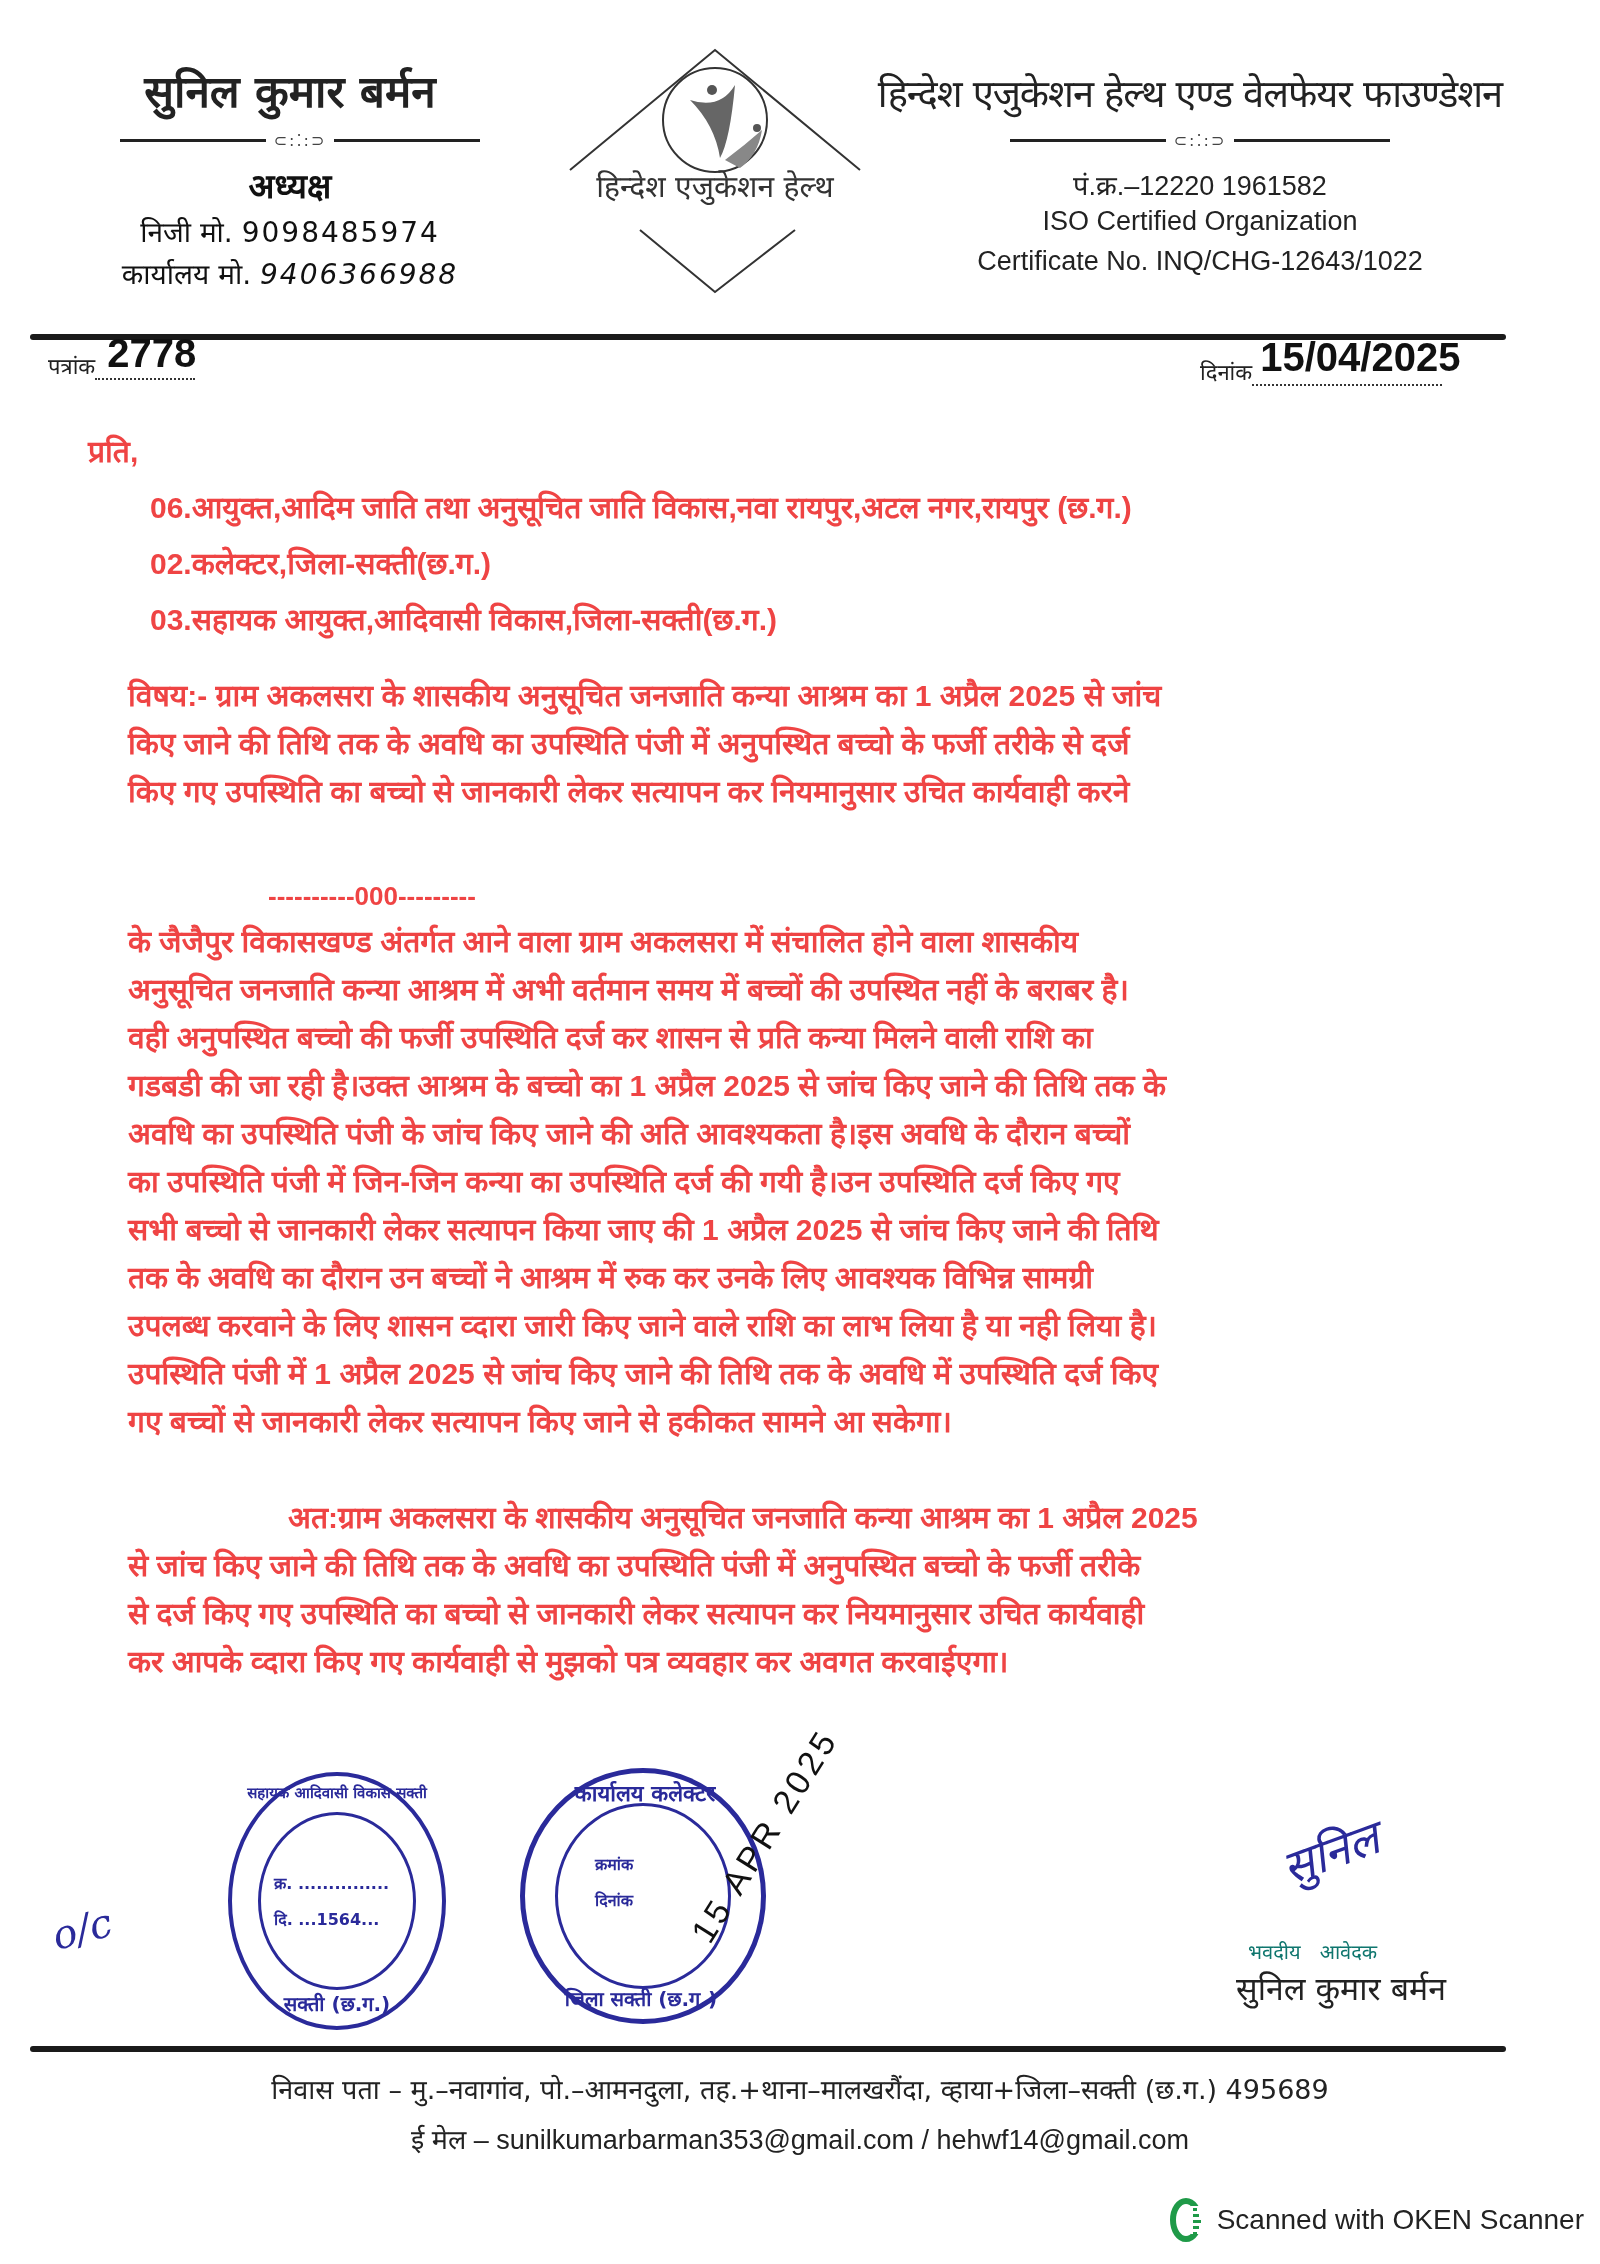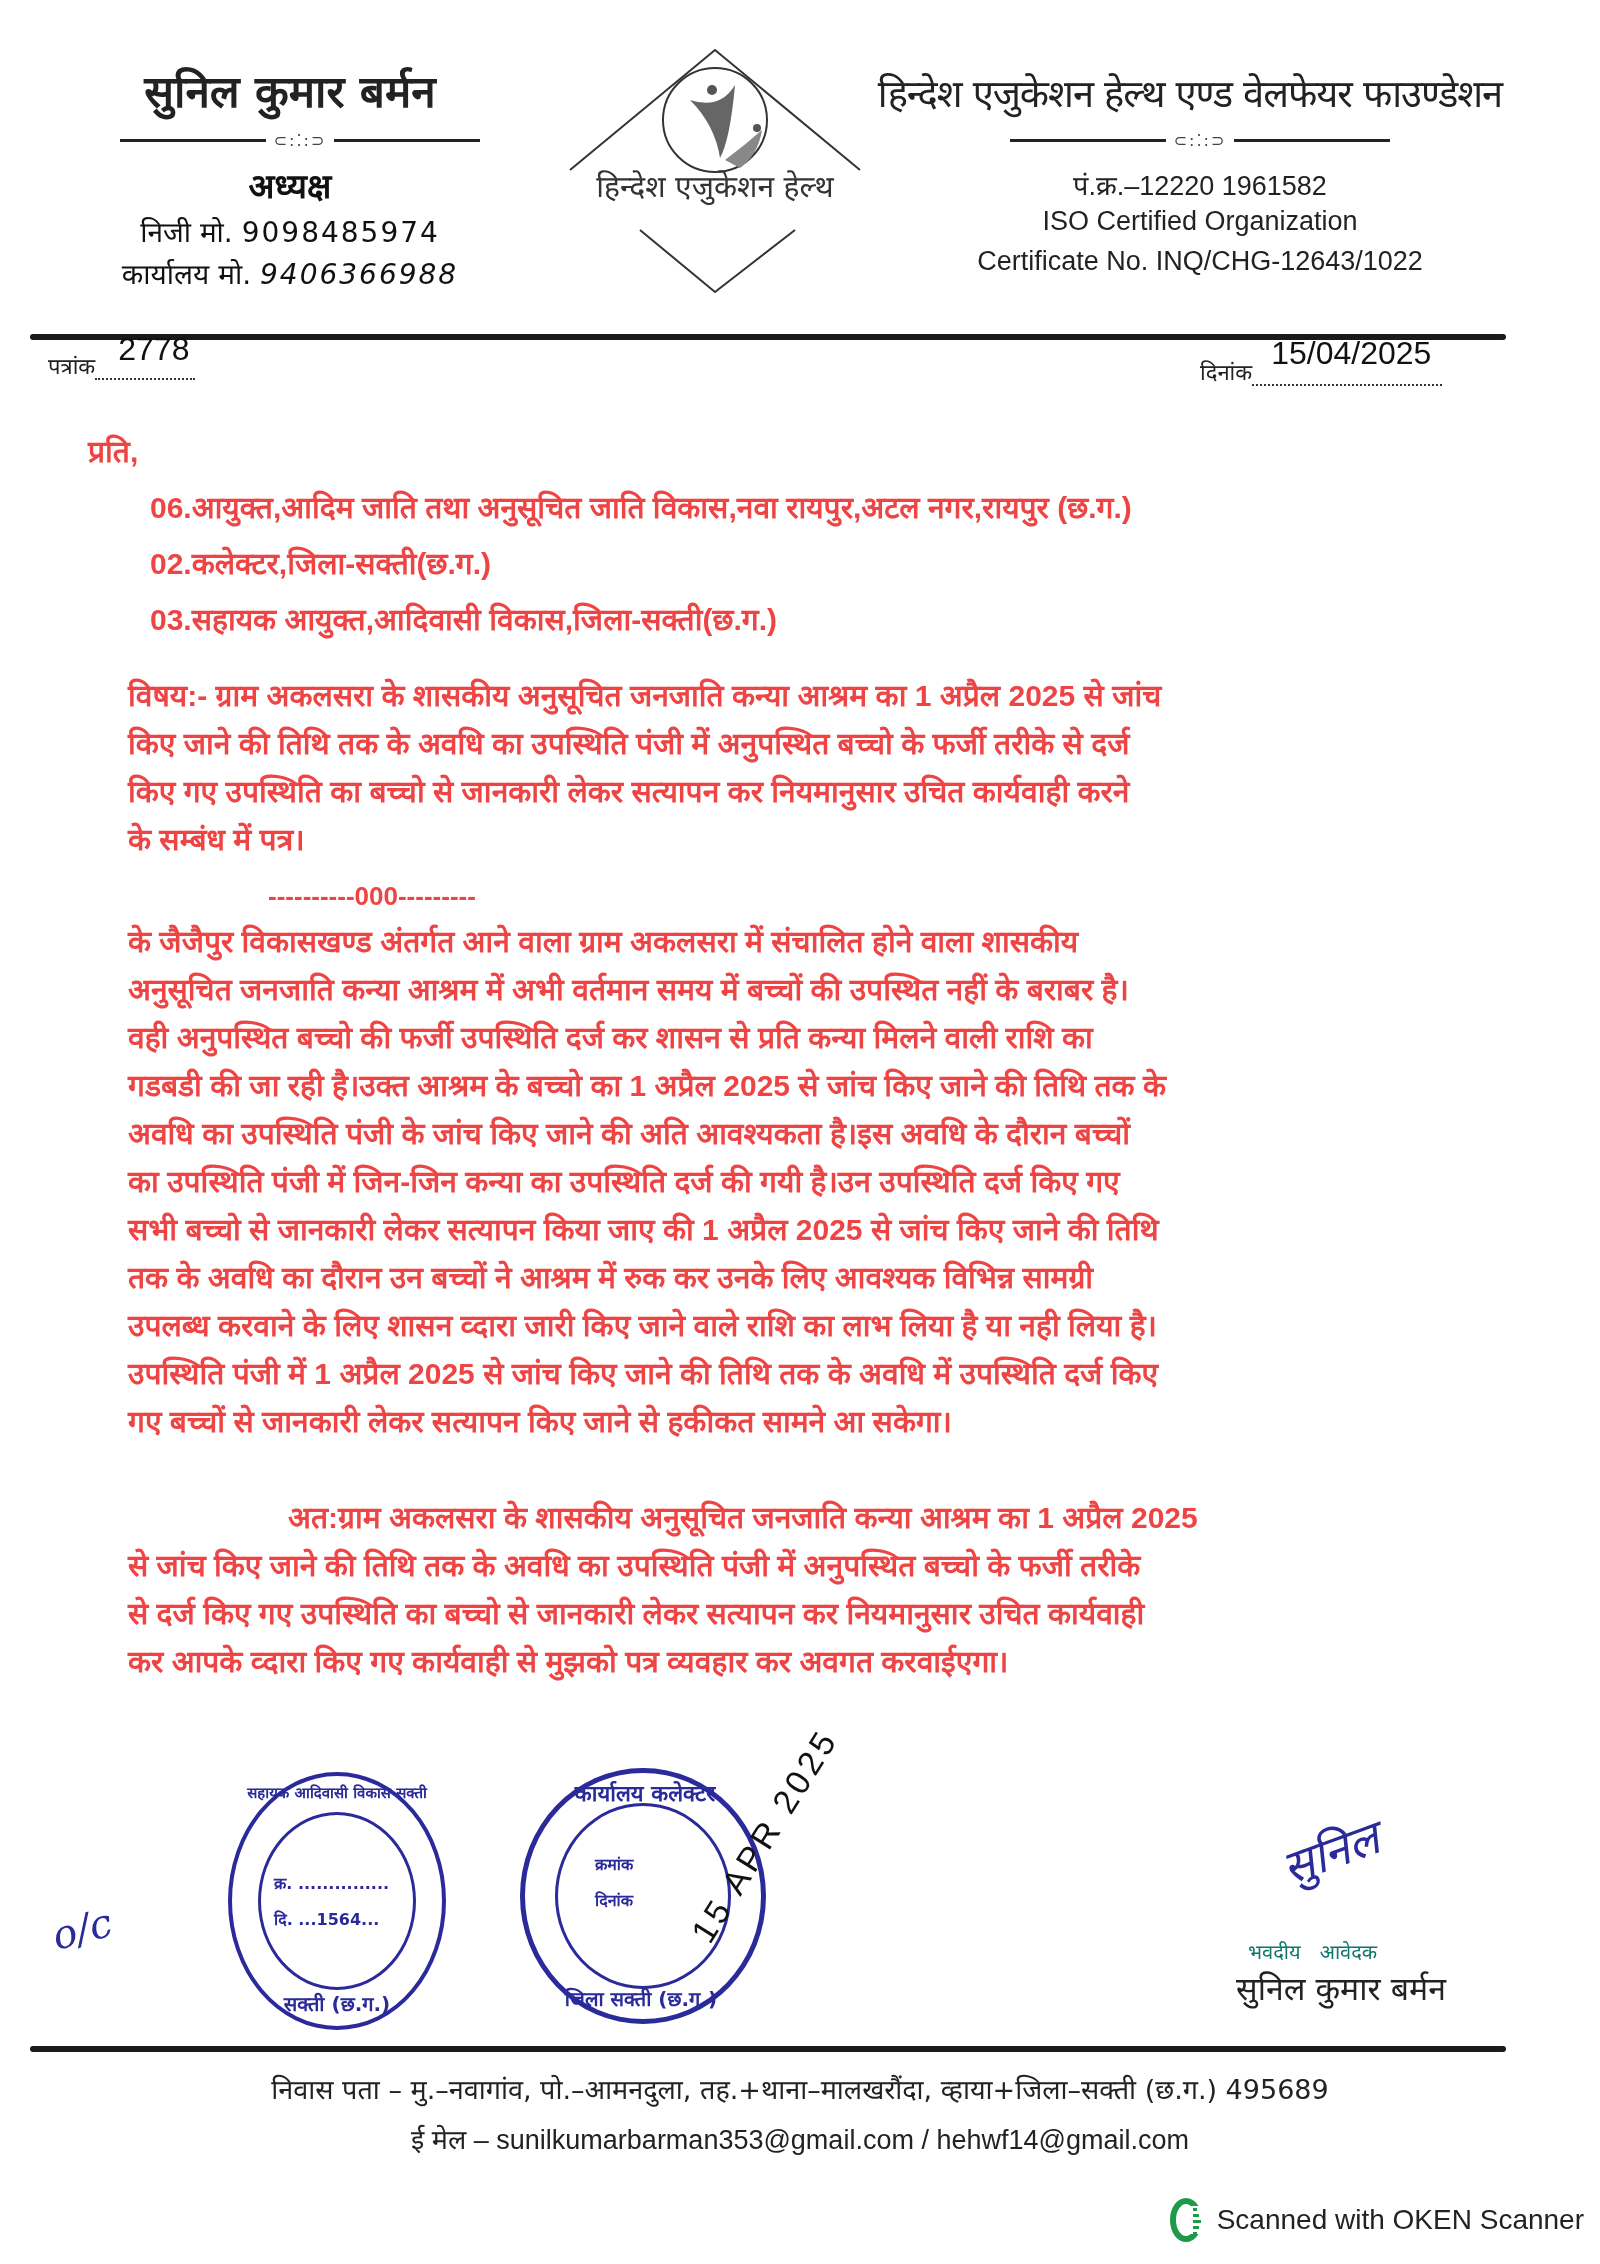--- a/index.html
+++ b/index.html
@@ -9,21 +9,21 @@
   .orn { height:3px; background:#222; }
   .orn-mid { font-size:16px; color:#444; letter-spacing:2px; }
   .hdr-role { left:80px; top:162px; width:420px; text-align:center; font-size:34px; font-weight:bold; }
   .hdr-phone { left:60px; width:460px; text-align:center; font-size:28px; color:#111; }
   .org-title { left:860px; top:66px; width:660px; text-align:center; font-family:"DejaVu Serif", serif; font-size:38px; color:#222; letter-spacing:-1px; }
   .org-line { left:900px; width:600px; text-align:center; font-family:"Liberation Sans", sans-serif; font-size:27px; color:#222; }
   .logo { left:530px; top:30px; width:370px; height:270px; }
   .logo-text { left:520px; top:165px; width:390px; text-align:center; font-family:"DejaVu Serif", serif; font-size:30px; color:#333; }
   .rule { height:6px; background:#1a1a1a; border-radius:3px; }
   .meta-label { font-size:22px; color:#222; }
-  .meta-value { font-family:"Liberation Sans", sans-serif; font-weight:normal; font-size:32px;margin-left:11px; }
+  .meta-value { font-family:"Liberation Sans", sans-serif; font-weight:bold; font-size:40px; }
   .dots { border-bottom:2px dotted #333; display:inline-block; }
   .body-text { font-family:"Liberation Sans", "DejaVu Sans", sans-serif; font-weight:bold; font-size:30px; line-height:48px; color:#ef4444; }
   .p { left:88px; width:1370px;margin-left:40px; }
   .stamp { border:4px solid #2a2a9a; border-radius:50%; color:#2a2a9a; }
   .stamp-inner { border:3px solid #2a2a9a; border-radius:50%; position:absolute; }
   .stamp-txt { position:absolute; color:#2a2a9a; font-weight:bold; font-family:"DejaVu Sans", sans-serif; }
   .sig { font-family:"DejaVu Serif", serif; color:#222; }
   .footer { left:60px; width:1480px; text-align:center; font-size:27px; color:#222; }
   .scan { right:16px; bottom:20px; display:flex; align-items:center; gap:14px; font-family:"Liberation Sans", sans-serif; font-size:28px; color:#222; }
 </style>
@@ -82,21 +82,20 @@
 <div class="abs body-text" style="left:150px; top:480px; width:1380px; line-height:56px;">
   <div>06.आयुक्त,आदिम जाति तथा अनुसूचित जाति विकास,नवा रायपुर,अटल नगर,रायपुर (छ.ग.)</div>
   <div>02.कलेक्टर,जिला-सक्ती(छ.ग.)</div>
   <div>03.सहायक आयुक्त,आदिवासी विकास,जिला-सक्ती(छ.ग.)</div>
 </div>
 
 <div class="abs body-text p" style="top:672px;">
   <div>विषय:- ग्राम अकलसरा के शासकीय अनुसूचित जनजाति कन्या आश्रम का 1 अप्रैल 2025 से जांच</div>
   <div>किए जाने की तिथि तक के अवधि का उपस्थिति पंजी में अनुपस्थित बच्चो के फर्जी तरीके से दर्ज</div>
   <div>किए गए उपस्थिति का बच्चो से जानकारी लेकर सत्यापन कर नियमानुसार उचित कार्यवाही करने</div>
-  <div>के सम्बंध में पत्र।</div>
 </div>
 <div class="abs body-text" style="left:268px; top:872px; font-size:26px;">----------000---------</div>
 
 <div class="abs body-text p" style="top:918px;">
   <div>के जैजैपुर विकासखण्ड अंतर्गत आने वाला ग्राम अकलसरा में संचालित होने वाला शासकीय</div>
   <div>अनुसूचित जनजाति कन्या आश्रम में अभी वर्तमान समय में बच्चों की उपस्थित नहीं के बराबर है।</div>
   <div>वही अनुपस्थित बच्चो की फर्जी उपस्थिति दर्ज कर शासन से प्रति कन्या मिलने वाली राशि का</div>
   <div>गडबडी की जा रही है।उक्त आश्रम के बच्चो का 1 अप्रैल 2025 से जांच किए जाने की तिथि तक के</div>
   <div>अवधि का उपस्थिति पंजी के जांच किए जाने की अति आवश्यकता है।इस अवधि के दौरान बच्चों</div>
   <div>का उपस्थिति पंजी में जिन-जिन कन्या का उपस्थिति दर्ज की गयी है।उन उपस्थिति दर्ज किए गए</div>

